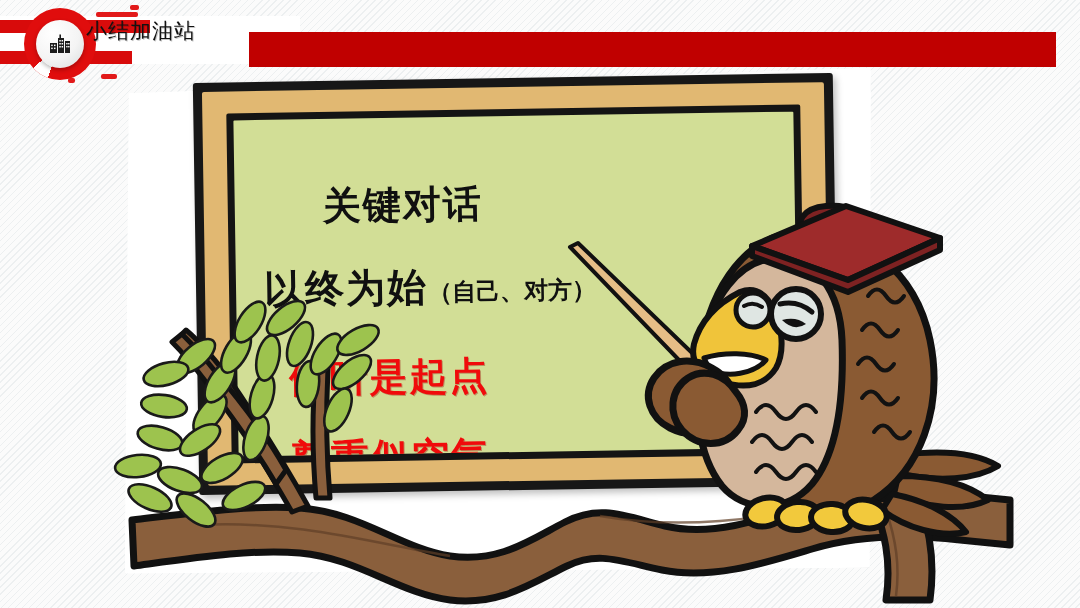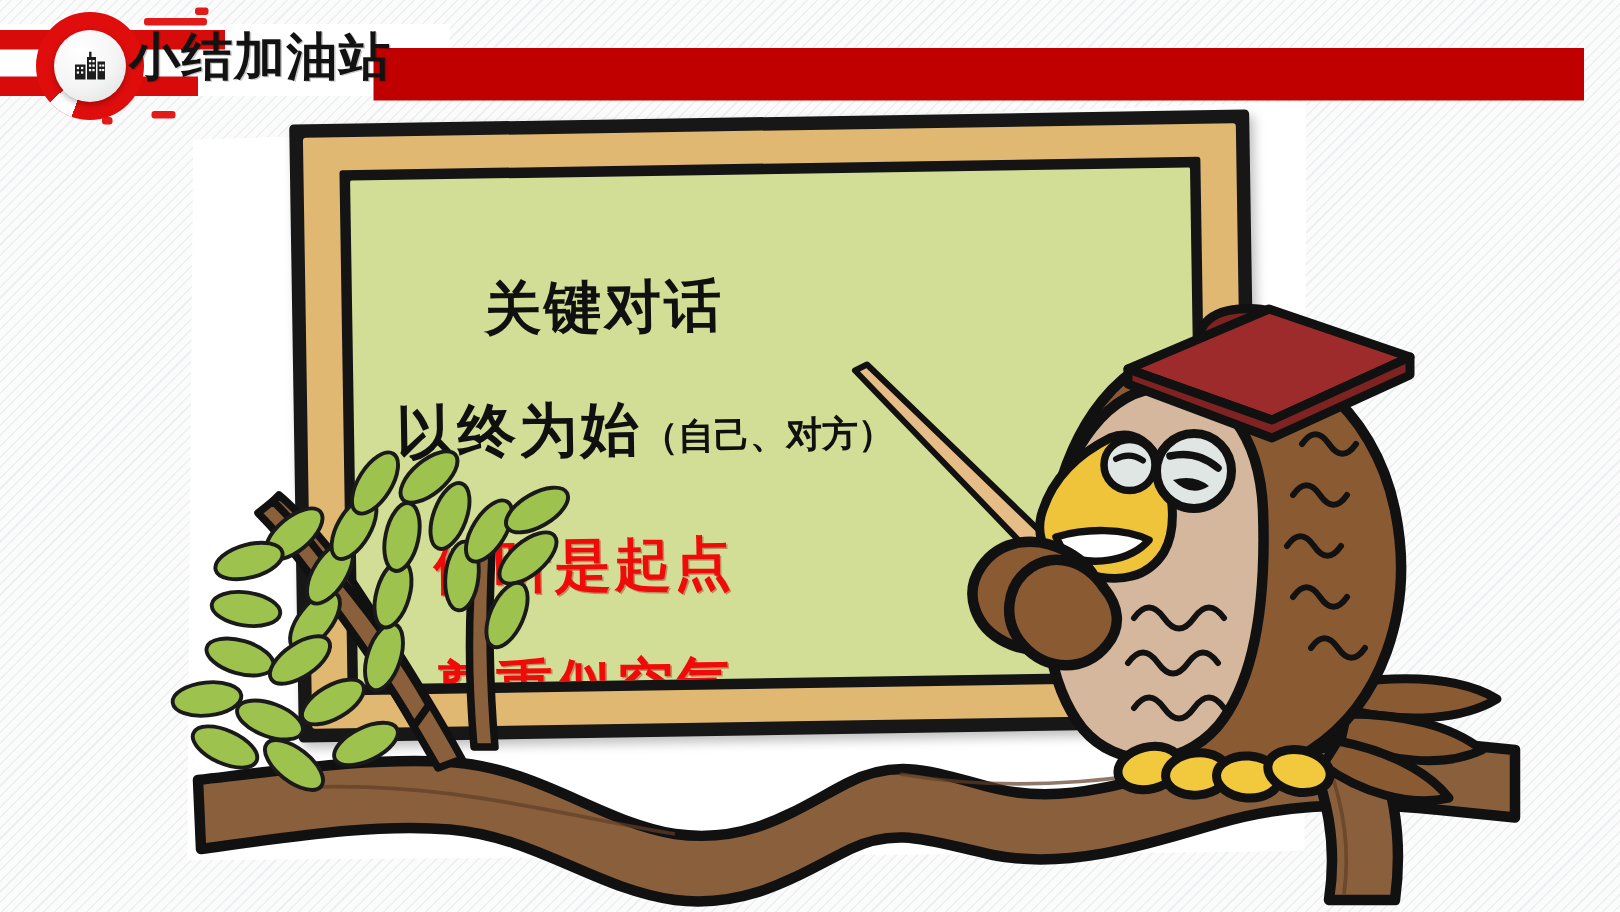--- a/index.html
+++ b/index.html
@@ -48,21 +48,21 @@
   .hdr-knob{
     position:absolute;left:36px;top:20px;width:48px;height:48px;border-radius:50%;
     background:radial-gradient(circle at 35% 28%,#ffffff 0%,#f4f4f4 55%,#d9dcdd 100%);
     box-shadow:0 2px 4px rgba(0,0,0,.28);
     display:flex;align-items:center;justify-content:center;
   }
   .hdr-knob svg{display:block;}
   .hdr-title{
     position:absolute;left:86px;top:21px;
     font-family:"DejaVu Sans","Liberation Sans",sans-serif;
-    font-size:34px;font-weight:bold;color:#121212;letter-spacing:1px;
+    font-size:21px;font-weight:normal;color:#121212;letter-spacing:1px;
     white-space:nowrap;line-height:1;
     text-shadow:1px 1px 0 rgba(0,0,0,.22);
   }
 
   
   .paper{
     position:absolute;
     background:#ffffff;
     box-shadow:0 2px 10px rgba(0,0,0,.10);
   }

